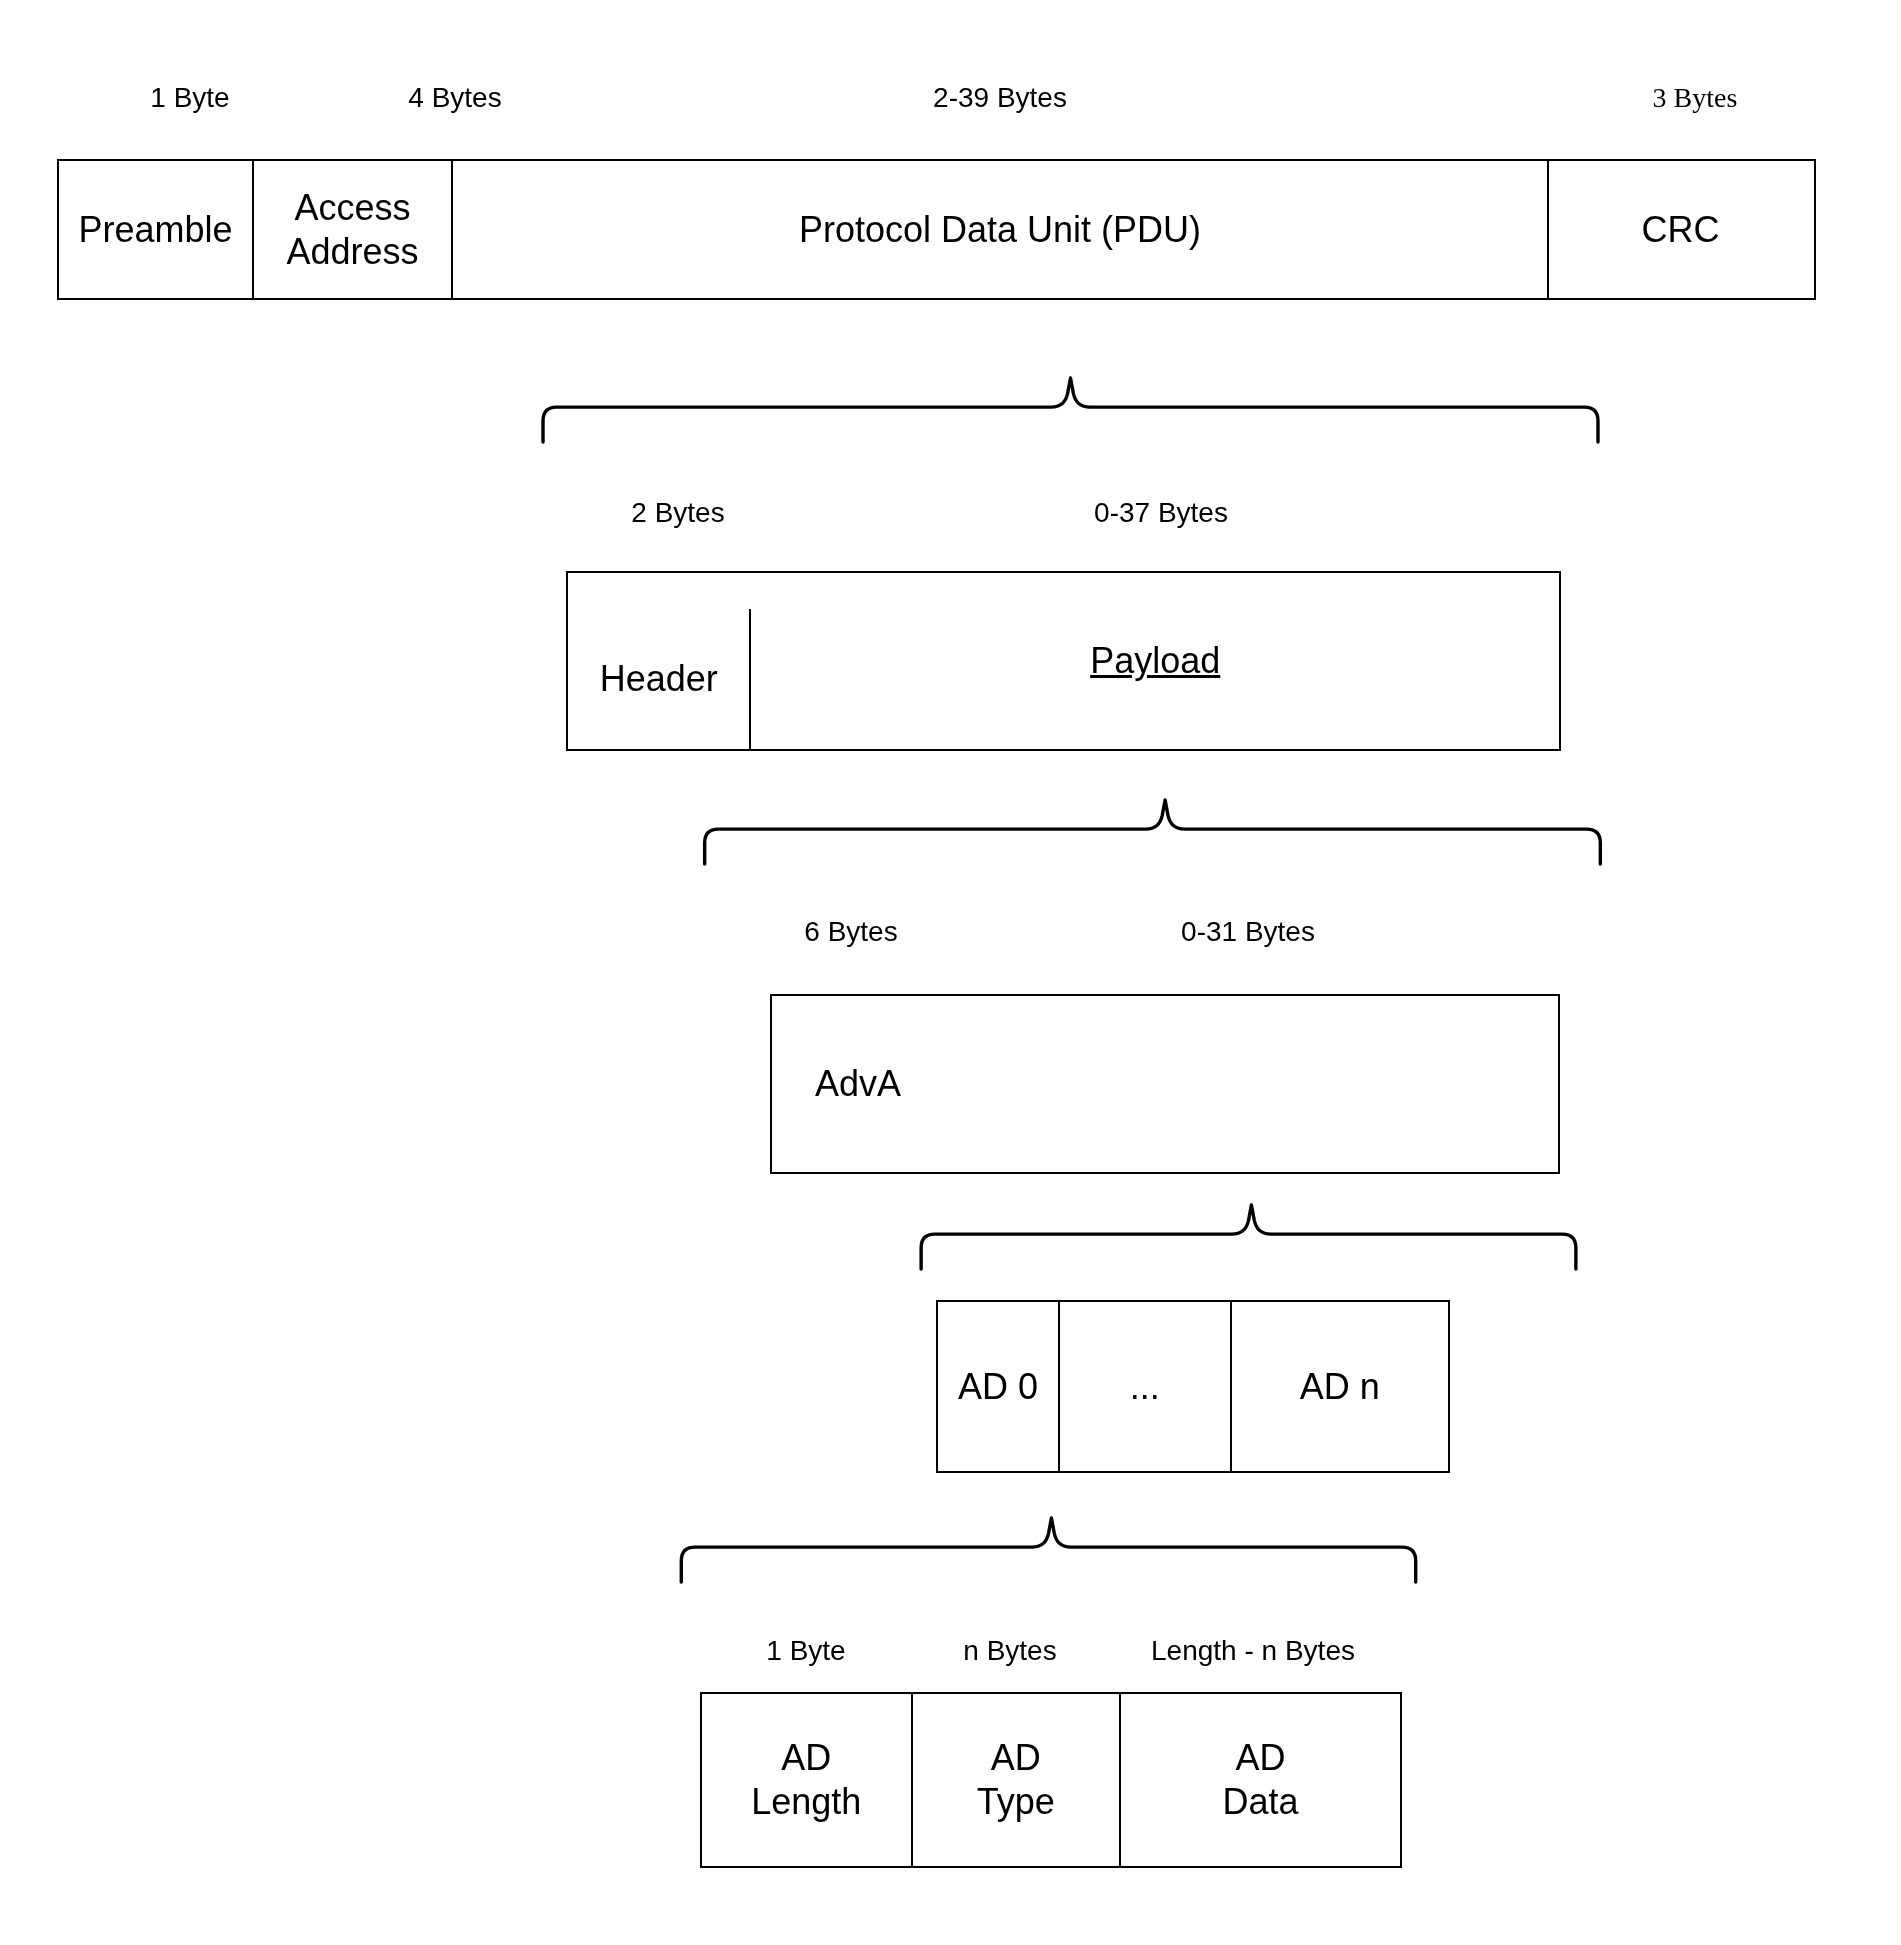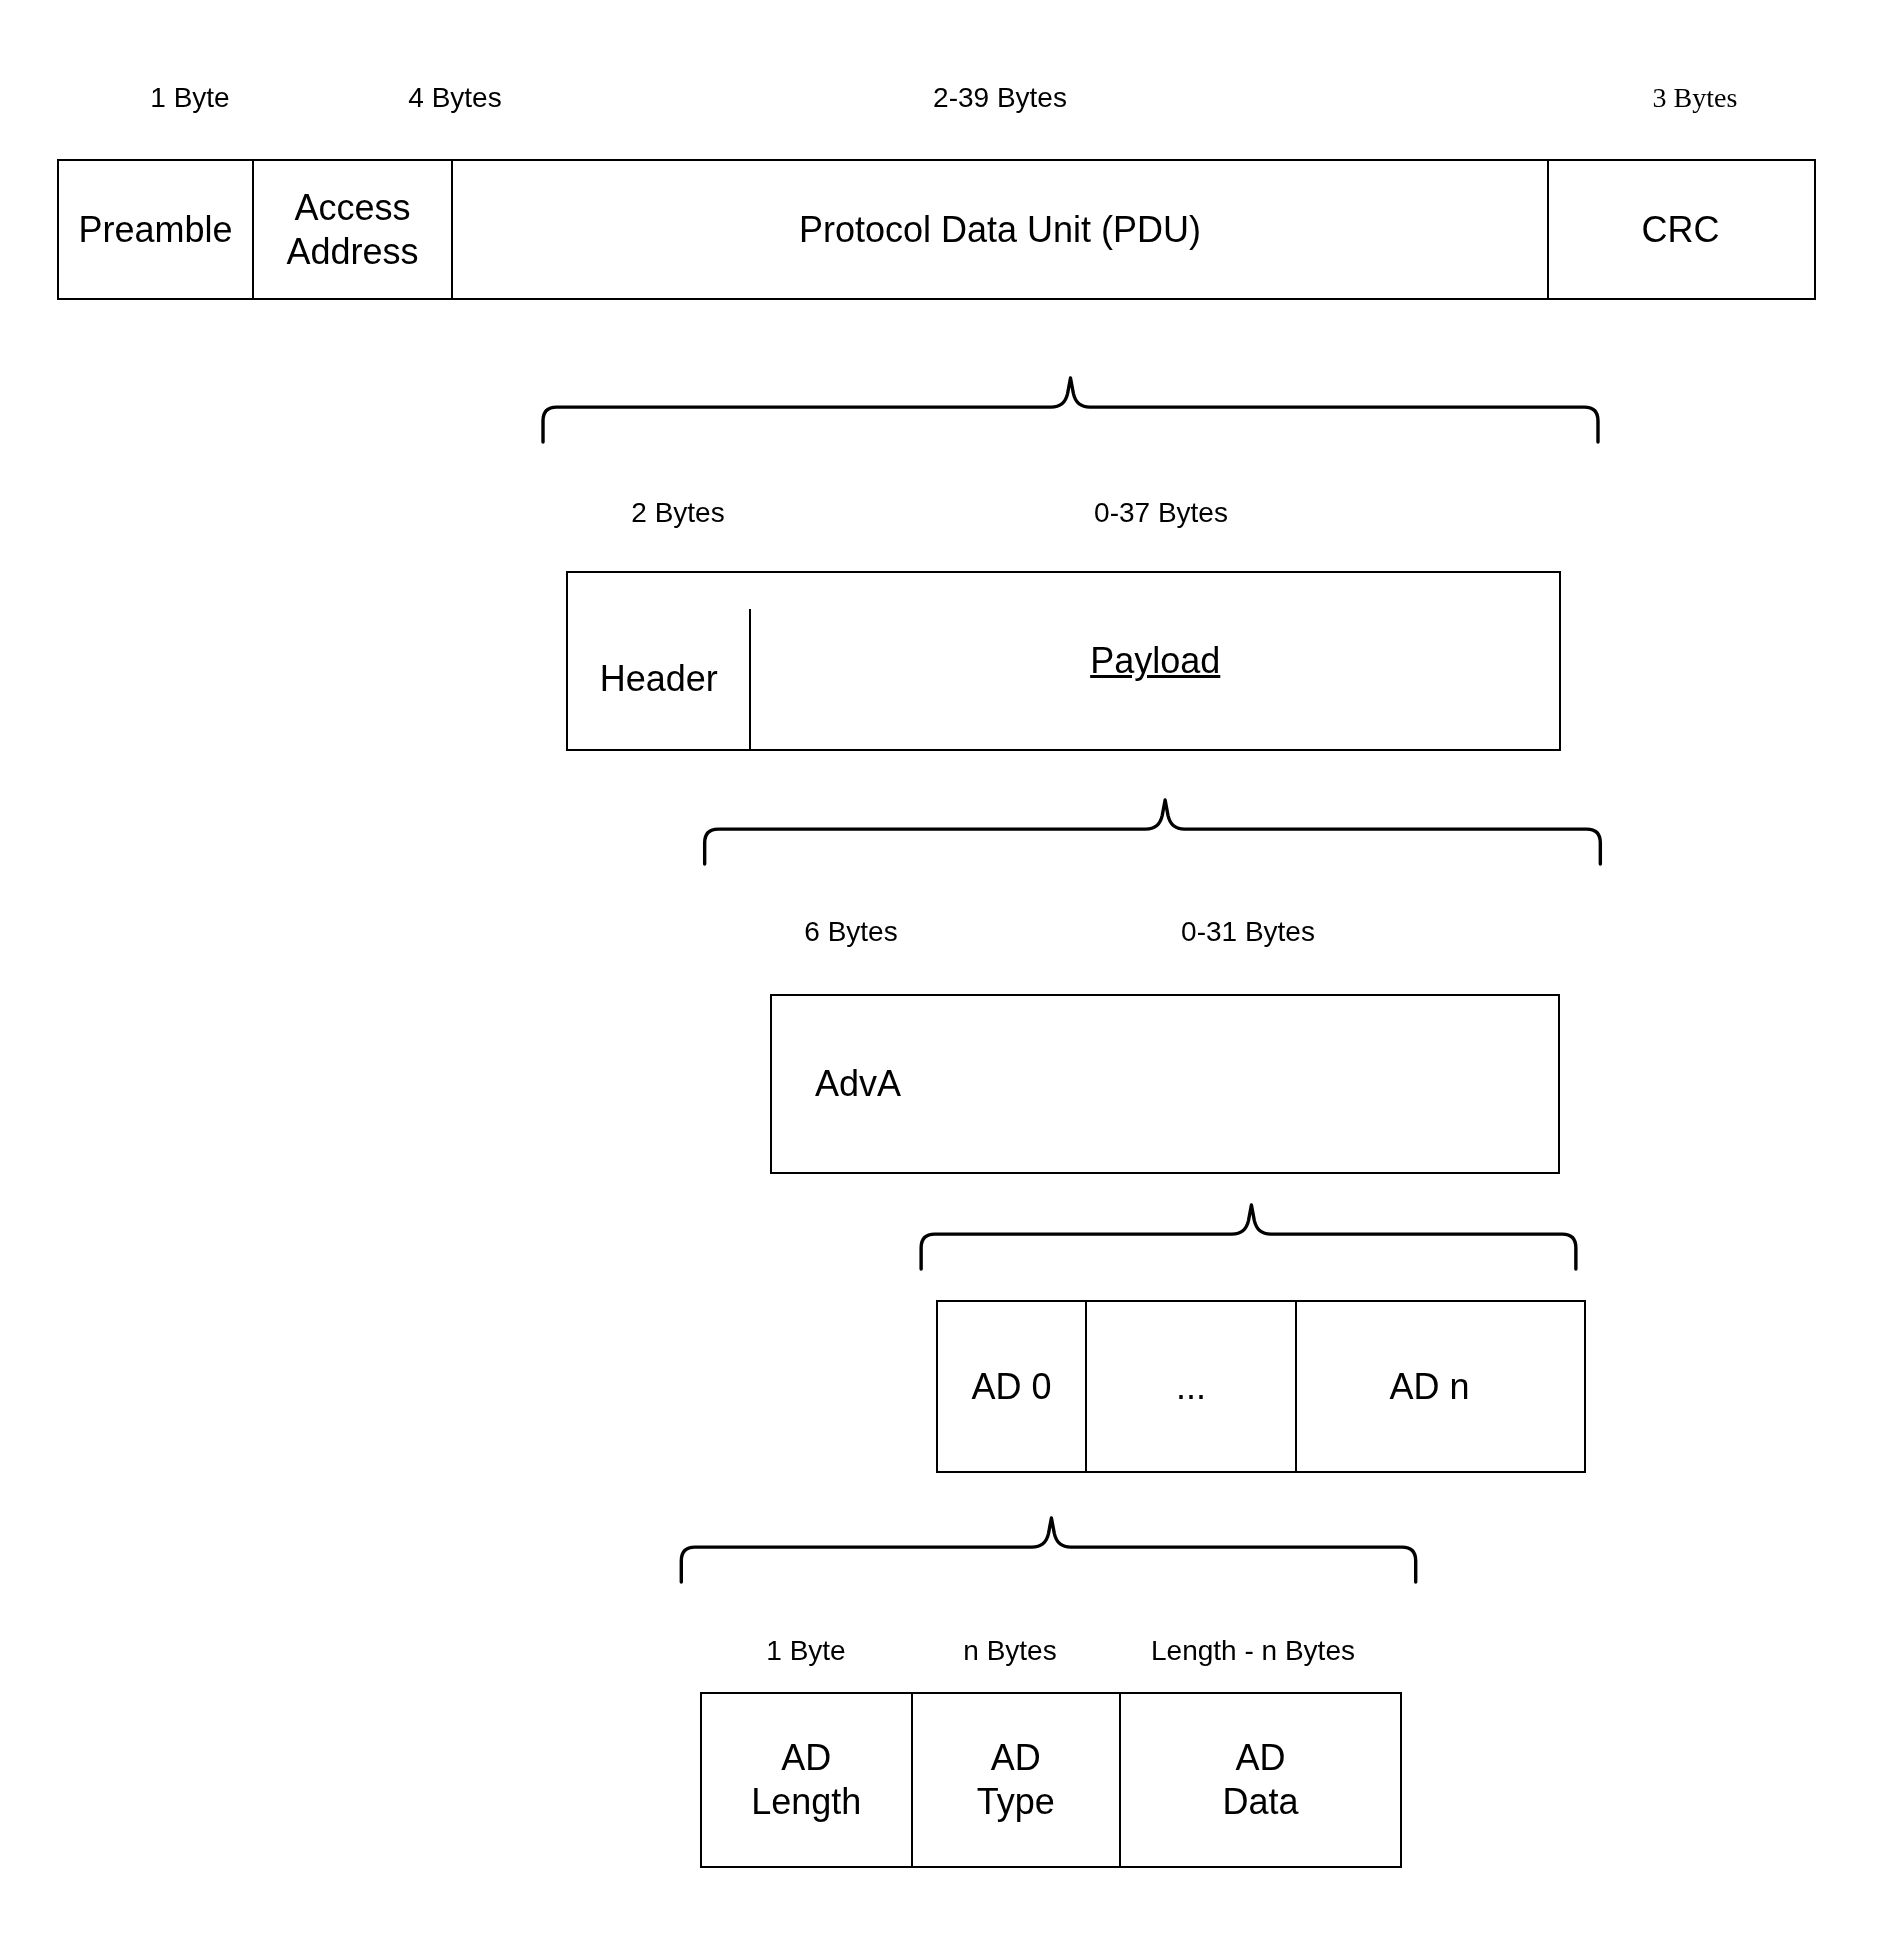--- a/index.html
+++ b/index.html
@@ -107,21 +107,21 @@
     <div class="cell" style="width:172px;">AdvA</div>
   </div>
 
   <div class="brace" style="left:917px; top:1203px; width:663px; height:68px;">
     <svg width="663" height="68" viewBox="0 0 680 70" fill="none" xmlns="http://www.w3.org/2000/svg">
       <path d="M3 68 L3 46 Q3 32 17 32 L323 32 Q337 32 340 18 L343 2
                L346 18 Q349 32 363 32 L663 32 Q677 32 677 46 L677 68" stroke="#000000" stroke-width="3.5" fill="none" stroke-linecap="round" stroke-linejoin="round"></path>
     </svg>
   </div>
 
-  <div class="row" style="left:936px; top:1300px; width:650px; height:173px;">
+  <div class="row" style="left:936px; top:1300px; width:514px; height:173px;">
     <div class="cell" style="width:149px;">AD 0</div>
     <div class="cell" style="width:210px;">...</div>
     <div class="cell" style="width:265px;">AD n</div>
   </div>
 
   <div class="brace" style="left:677px; top:1516px; width:743px; height:68px;">
     <svg width="743" height="68" viewBox="0 0 762 70" fill="none" xmlns="http://www.w3.org/2000/svg">
       <path d="M3 68 L3 46 Q3 32 17 32 L364 32 Q378 32 381 18 L384 2
                L387 18 Q390 32 404 32 L745 32 Q759 32 759 46 L759 68" stroke="#000000" stroke-width="3.5" fill="none" stroke-linecap="round" stroke-linejoin="round"></path>
     </svg>

